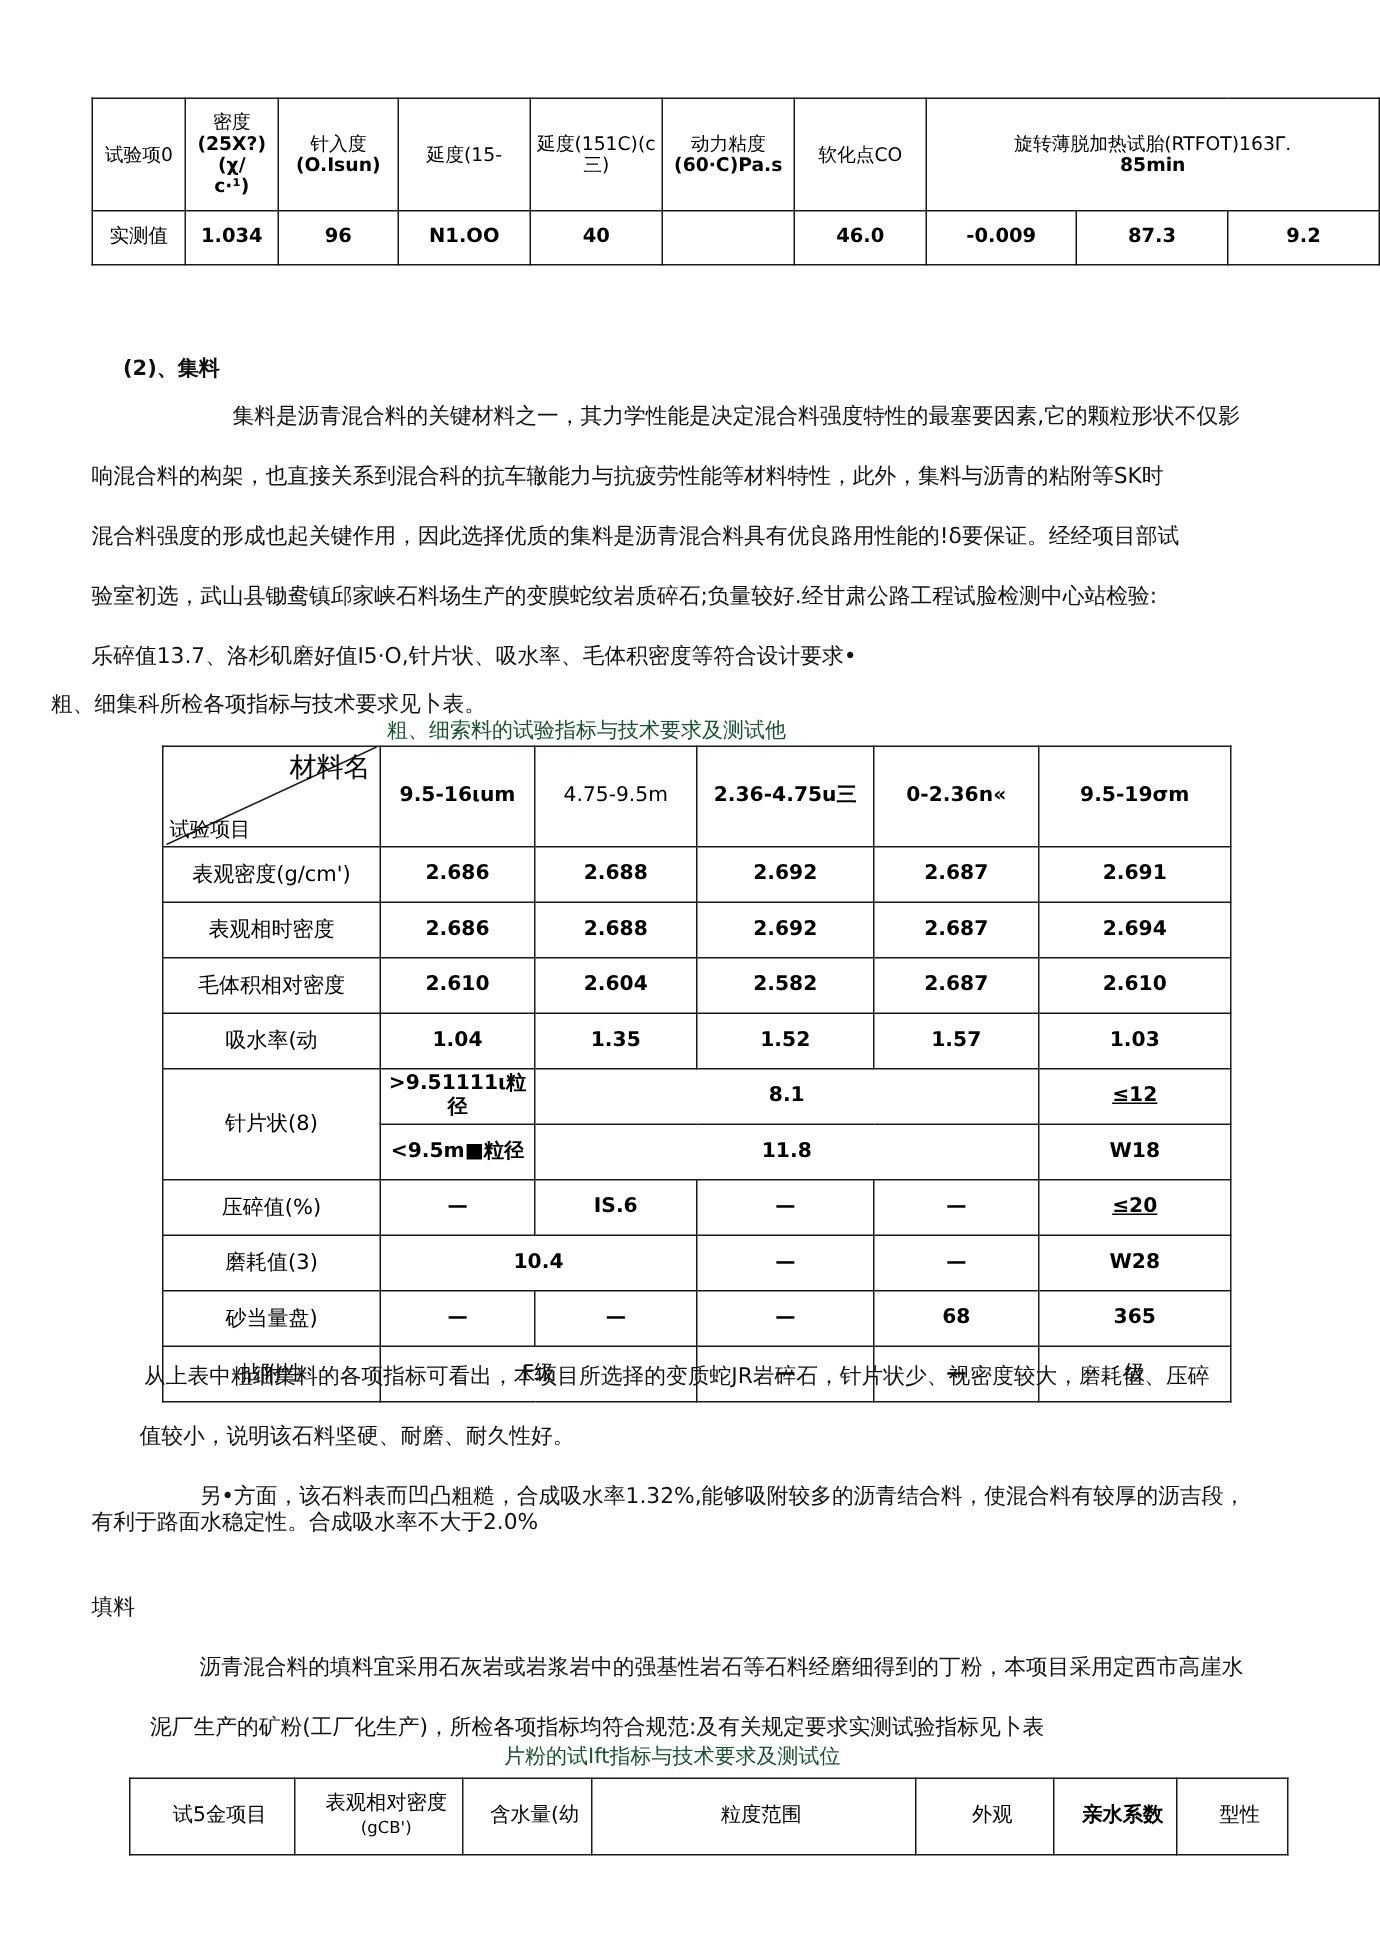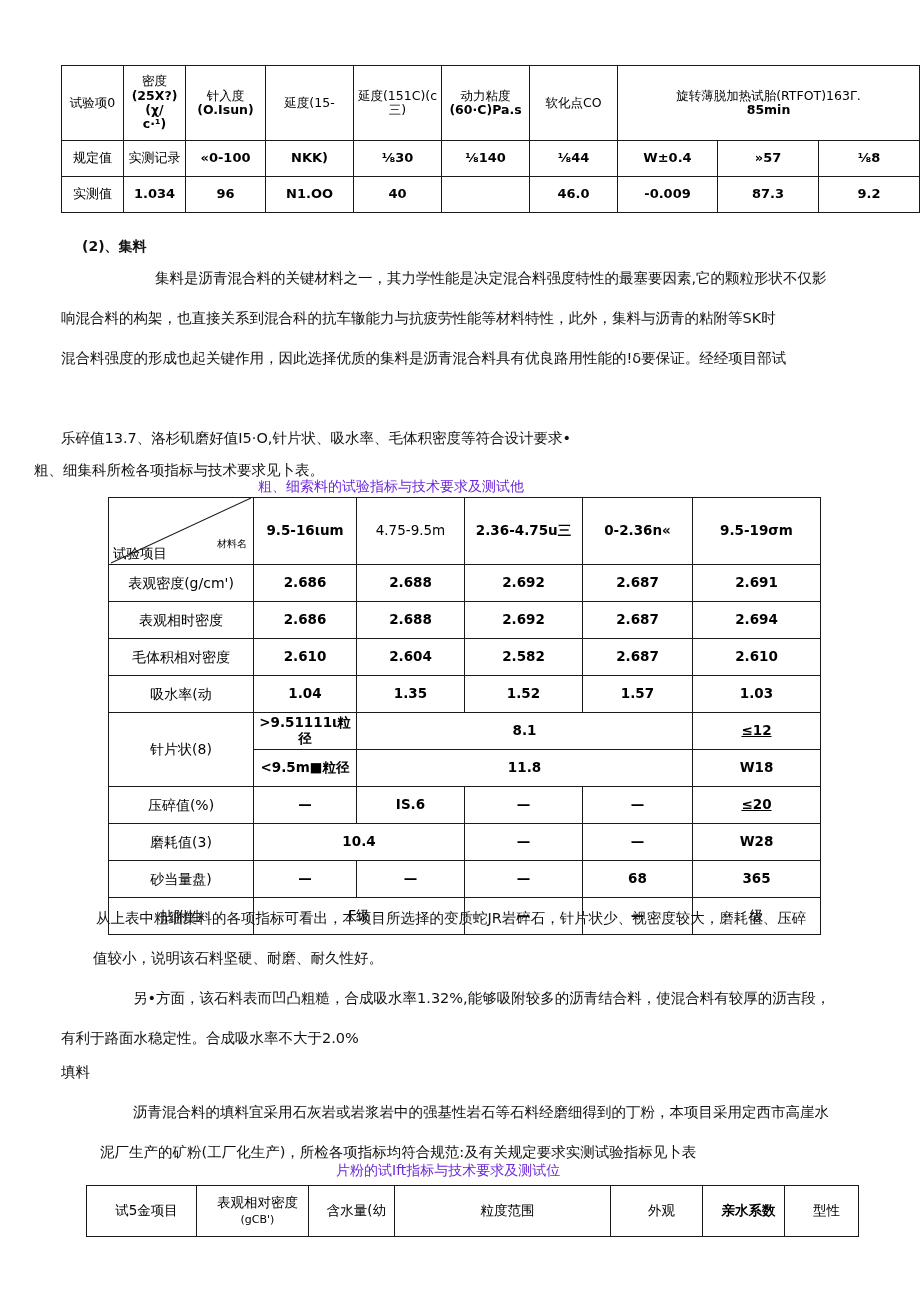--- a/index.html
+++ b/index.html
@@ -59,21 +59,21 @@
     line-height: 40px;
     letter-spacing: 0px;
     color: #111;
     white-space: nowrap;
   }
 
   
   .tbl-title {
     position: absolute;
     font-size: 14px;
-    color: #6d28d9;
+    color: #14532d;
     white-space: nowrap;
   }
   #table-aggregate {
     position: absolute;
     left: 108px;
     top: 497px;
     width: 712px;
   }
   #table-aggregate td {
     font-size: 13.5px;
@@ -90,22 +90,21 @@
   }
   .diag-cell .dg-line {
     position: absolute;
     left: 0; top: 0;
     width: 100%; height: 100%;
   }
   .diag-cell .dg-tr {
     position: absolute;
     right: 6px;
     top: 4px;
-    font-size: 10px;
-    margin-top: 36px;
+    font-size: 18px;
   }
   .diag-cell .dg-bl {
     position: absolute;
     left: 4px;
     bottom: 2px;
     font-size: 13.5px;
   }
 
   
   #table-filler {
@@ -160,51 +159,40 @@
         <span>动力粘度</span><br>
         <span class="b">(60·C)Pa.s</span>
       </td>
       <td><span>软化点CO</span></td>
       <td colspan="3">
         <span>旋转薄脱加热试胎(RTFOT)163Γ.</span><br>
         <span class="b">85min</span>
       </td>
     </tr>
     <tr class="val-row">
-      <td>规定值</td>
-      <td>实测记录</td>
-      <td class="b">«0-100</td>
-      <td class="b">NKK)</td>
-      <td class="b">⅛30</td>
-      <td class="b">⅛140</td>
-      <td class="b">⅛44</td>
-      <td class="b">W±0.4</td>
-      <td class="b">»57</td>
-      <td class="b">⅛8</td>
-    </tr>
-    <tr class="val-row">
       <td>实测值</td>
       <td class="b">1.034</td>
       <td class="b">96</td>
       <td class="b">N1.OO</td>
       <td class="b">40</td>
       <td class="b"></td>
       <td class="b">46.0</td>
       <td class="b">-0.009</td>
       <td class="b">87.3</td>
       <td class="b">9.2</td>
     </tr>
   </tbody>
     </table>
 
   <div class="para b" style="left:82px; top:226px; font-size:14px;">(2)、集料</div>
 
   <div class="para" style="left:61px;  top:298px;">响混合料的构架，也直接关系到混合科的抗车辙能力与抗疲劳性能等材料特性，此外，集料与沥青的粘附等SK时</div>
   <div class="para" style="left:155px; top:258px;">集料是沥青混合料的关键材料之一，其力学性能是决定混合料强度特性的最塞要因素,它的颗粒形状不仅影</div>
   <div class="para" style="left:61px;  top:338px;">混合料强度的形成也起关键作用，因此选择优质的集料是沥青混合料具有优良路用性能的!δ要保证。经经项目部试</div>
+  <div class="para" style="left:61px;  top:378px;">验室初选，武山县锄鸯镇邱家峡石料场生产的变膜蛇纹岩质碎石;负量较好.经甘肃公路工程试脸检测中心站检验:</div>
   <div class="para" style="left:61px;  top:418px;">乐碎值13.7、洛杉矶磨好值I5·O,针片状、吸水率、毛体积密度等符合设计要求•</div>
   <div class="para" style="left:34px;  top:450px;">粗、细集科所检各项指标与技术要求见卜表。</div>
 
   <div class="tbl-title" style="left:258px; top:478px;">粗、细索料的试验指标与技术要求及测试他</div>
 
   <table class="doc" id="table-aggregate">
     <colgroup>
       <col style="width:145px">
         <col style="width:103px">
         <col style="width:108px">
@@ -309,21 +297,21 @@
       <td class="b">—</td>
       <td class="b">—</td>
       <td>级</td>
     </tr>
   </tbody>
     </table>
 
   <div class="para" style="left:96px; top:898px;text-align:right;">从上表中粗细集料的各项指标可看出，本项目所选择的变质蛇JR岩碎石，针片状少、视密度较大，磨耗值、压碎</div>
   <div class="para" style="left:61px; top:938px;margin-left:32px;">值较小，说明该石料坚硬、耐磨、耐久性好。</div>
   <div class="para" style="left:133px;top:978px;">另•方面，该石料表而凹凸粗糙，合成吸水率1.32%,能够吸附较多的沥青结合料，使混合料有较厚的沥吉段，</div>
-  <div class="para" style="left:61px; top:1018px;">有利于路面水稳定性。合成吸水率不大于2.0%</div>
+  <div class="para" style="left:61px; top:995px;">有利于路面水稳定性。合成吸水率不大于2.0%</div>
 
   <div class="para" style="left:61px; top:1052px;">填料</div>
 
   <div class="para" style="left:133px; top:1092px;">沥青混合料的填料宜采用石灰岩或岩浆岩中的强基性岩石等石料经磨细得到的丁粉，本项目采用定西市高崖水</div>
   <div class="para" style="left:61px;  top:1132px;margin-left:39px;">泥厂生产的矿粉(工厂化生产)，所检各项指标均符合规范:及有关规定要求实测试验指标见卜表</div>
 
   <div class="tbl-title" style="left:336px; top:1162px;">片粉的试Ift指标与技术要求及测试位</div>
 
   <table class="doc" id="table-filler">
     <colgroup>

